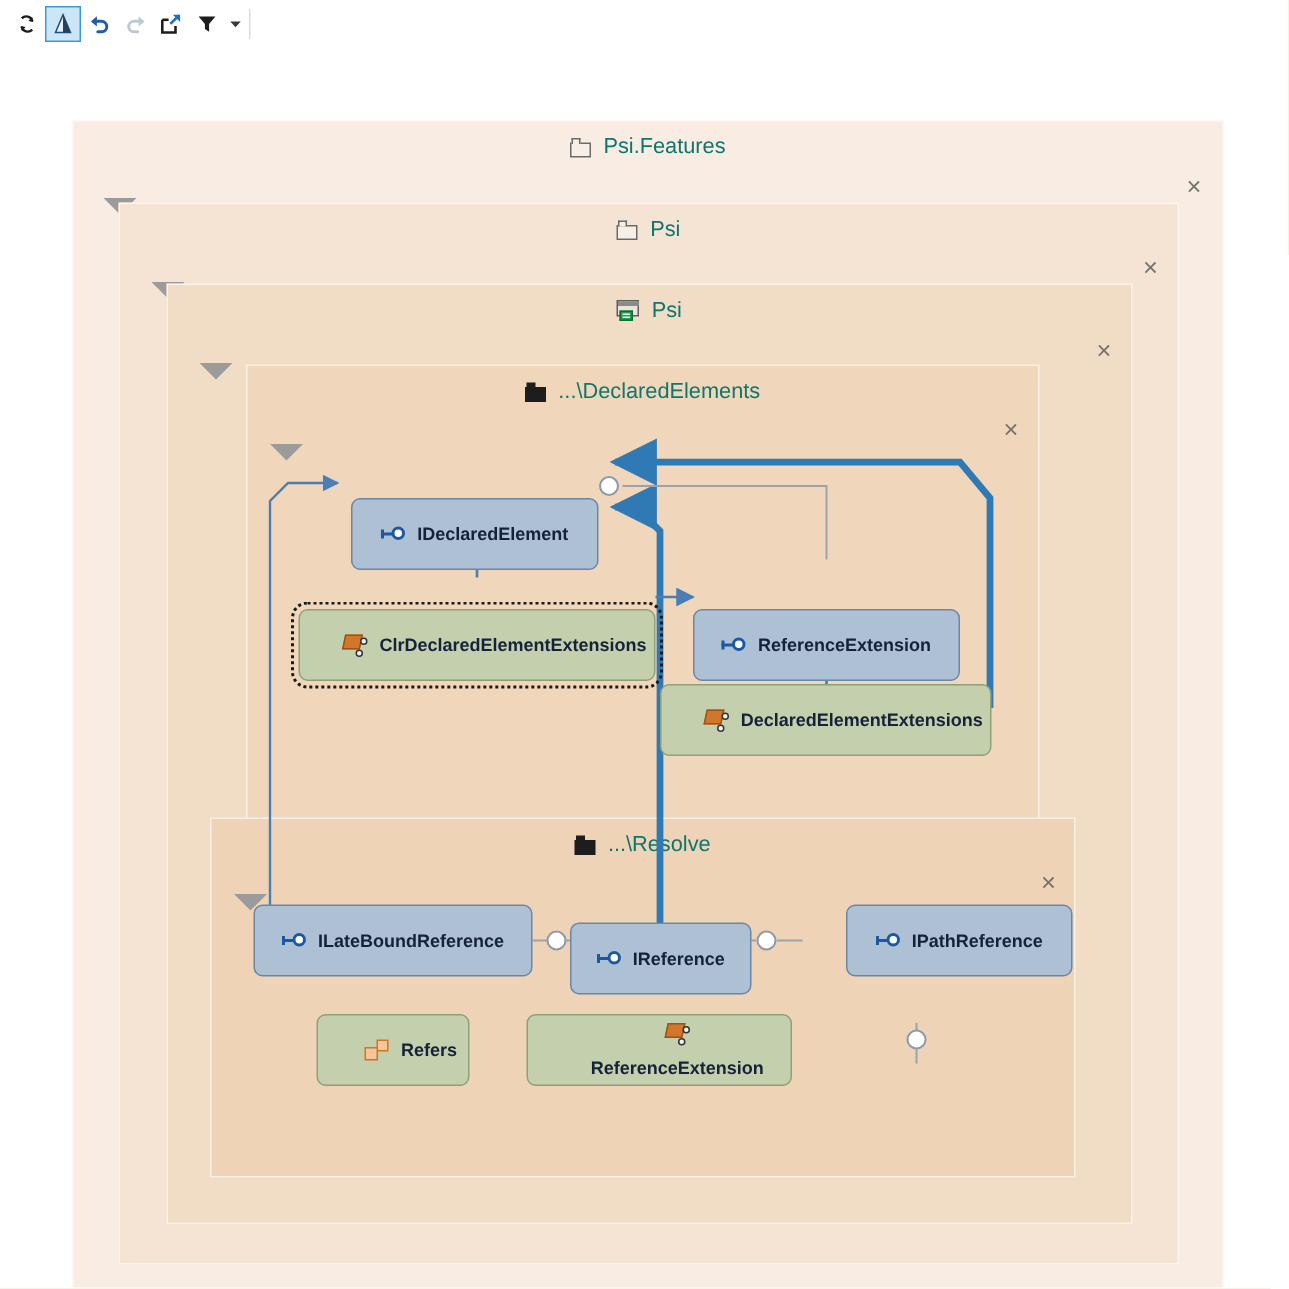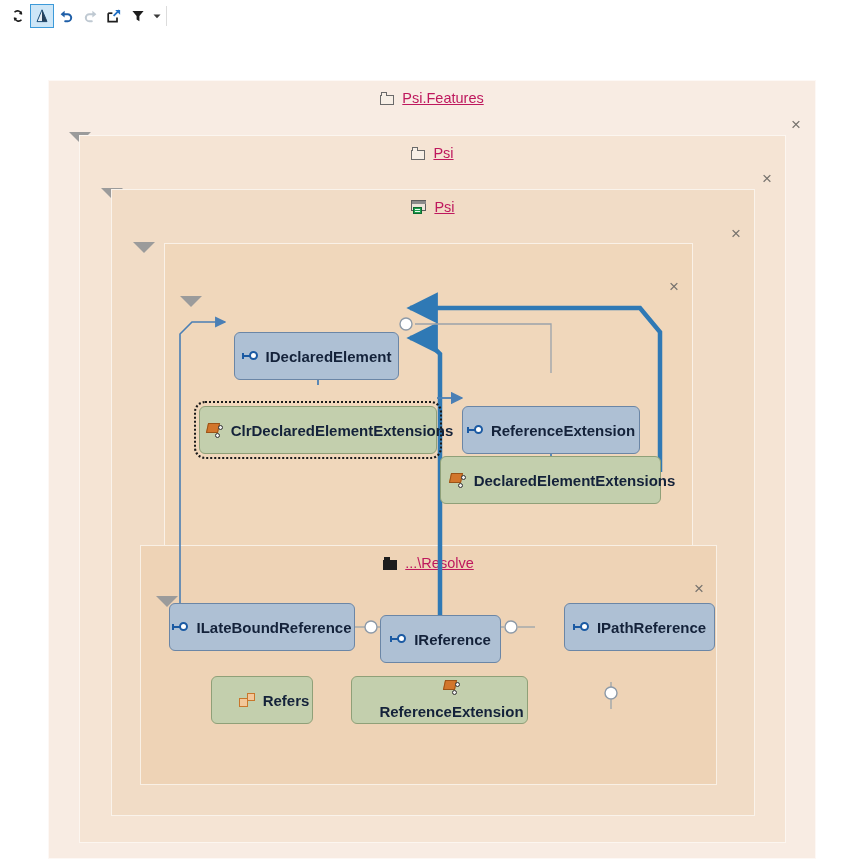--- a/index.html
+++ b/index.html
@@ -40,21 +40,21 @@
     position:absolute;box-sizing:border-box;
     border:1px solid rgba(255,255,255,0.65);
   }
   .cont-title{
     position:absolute;left:0;right:0;top:6px;height:22px;
     display:flex;align-items:center;justify-content:center;
     font-size:14.5px;color:#a39a92;
     pointer-events:none;
     gap:7px;
   }
-  .cont-title .ttxt{color:#be185d;text-decoration:underline;}
+  .cont-title .ttxt{color:#0f766e;}
   .collapse-tri{
     position:absolute;width:0;height:0;cursor:pointer;
     border-left:11px solid transparent;border-right:11px solid transparent;
     border-top:11px solid #9b9b9b;
   }
   .close-x{
     position:absolute;width:18px;height:18px;cursor:pointer;
     font-size:17px;line-height:17px;text-align:center;color:#77736e;
     font-family:"Liberation Sans", sans-serif;
   }
@@ -64,21 +64,21 @@
   #c-psi1{background:#f5e4d4;}
   #c-psi2{background:#f1dcc6;}
   #c-declared{background:#f0d7bb;}
   #c-resolve{background:#eed3b6;}
 
   
   .node{
     position:absolute;box-sizing:border-box;
     border-radius:6px;
     display:flex;align-items:center;justify-content:center;
-    font-size:15px;font-weight:bold;color:#14223a;
+    font-size:12px;font-weight:bold;color:#14223a;
     z-index:30;
     gap:8px;
     cursor:pointer;
   }
   .node.iface{background:#aec0d4;border:1px solid #6b86a6;}
   .node.ext{background:#c3cfad;border:1px solid #8fa078;padding-left:24px;}
   .node .nlabel{white-space:nowrap;}
   .node.selected{outline:2px dotted #1a1a1a;outline-offset:3px;}
 
   
@@ -246,20 +246,27 @@
           <span class="bar"></span>
           <span class="grn"></span>
         </span>
       <span class="ttxt">Psi</span>
     </div>
     <div class="collapse-tri" style="left:21px;top:52px;"></div>
     <div class="close-x" style="right:9px;top:35px;">×</div>
   </div>
 
   <div class="cont" id="c-declared" style="left:164px;top:211px;width:529px;height:315px;">
+    <div class="cont-title">
+      <span class="ico-folder">
+          <span class="body"></span>
+          <span class="tab"></span>
+        </span>
+      <span class="ttxt">...\DeclaredElements</span>
+    </div>
     <div class="collapse-tri" style="left:15px;top:52px;"></div>
     <div class="close-x" style="right:9px;top:34px;">×</div>
   </div>
 
   <div class="cont" id="c-resolve" style="left:140px;top:513px;width:577px;height:240px;">
     <div class="cont-title">
       <span class="ico-folder">
           <span class="body"></span>
           <span class="tab"></span>
         </span>

